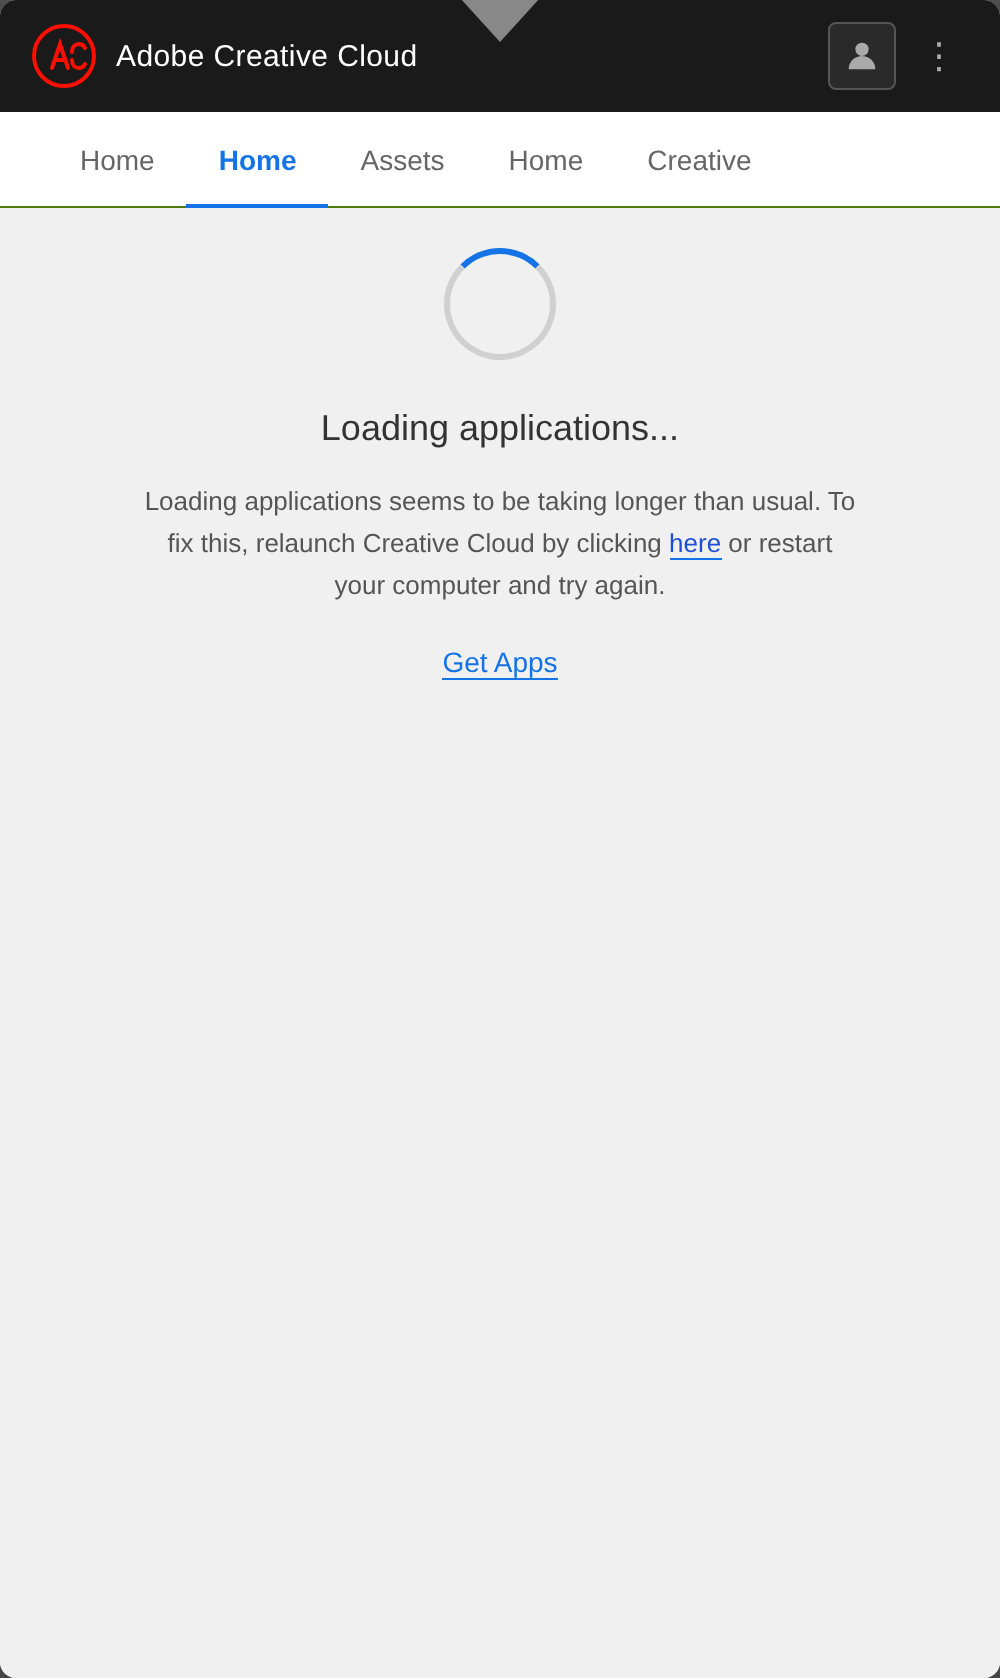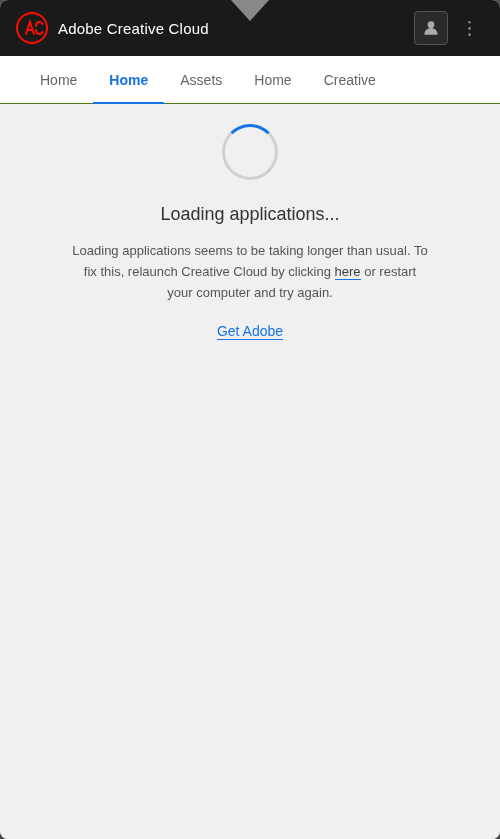--- a/index.html
+++ b/index.html
@@ -186,21 +186,21 @@
 
     .loading-desc {
       font-size: 13px;
       color: #555;
       text-align: center;
       line-height: 1.6;
       max-width: 360px;
     }
 
     .loading-desc a {
-      color: #404040;
+      color: #1d4ed8;
       text-decoration: none;
       border-bottom: 1px solid #1473e6;
     }
 
     .get-help-link {
       margin-top: 20px;
       color: #1473e6;
       font-size: 14px;
       text-decoration: none;
       border-bottom: 1px solid #1473e6;
@@ -251,17 +251,17 @@
     <div class="spinner-container">
       <div class="spinner"></div>
     </div>
 
     <div class="loading-title">Loading applications...</div>
 
     <div class="loading-desc">
       <span>Loading applications seems to be taking longer than usual. To fix this, relaunch Creative Cloud by clicking&nbsp;</span><a>here</a><span>&nbsp;or restart your computer and try again.</span>
     </div>
 
-    <a class="get-help-link">Get Adobe</a>
+    <a class="get-help-link">Get Apps</a>
 
     <div class="bottom-space"></div>
   </div>
 </div>
 
 </body></html>

